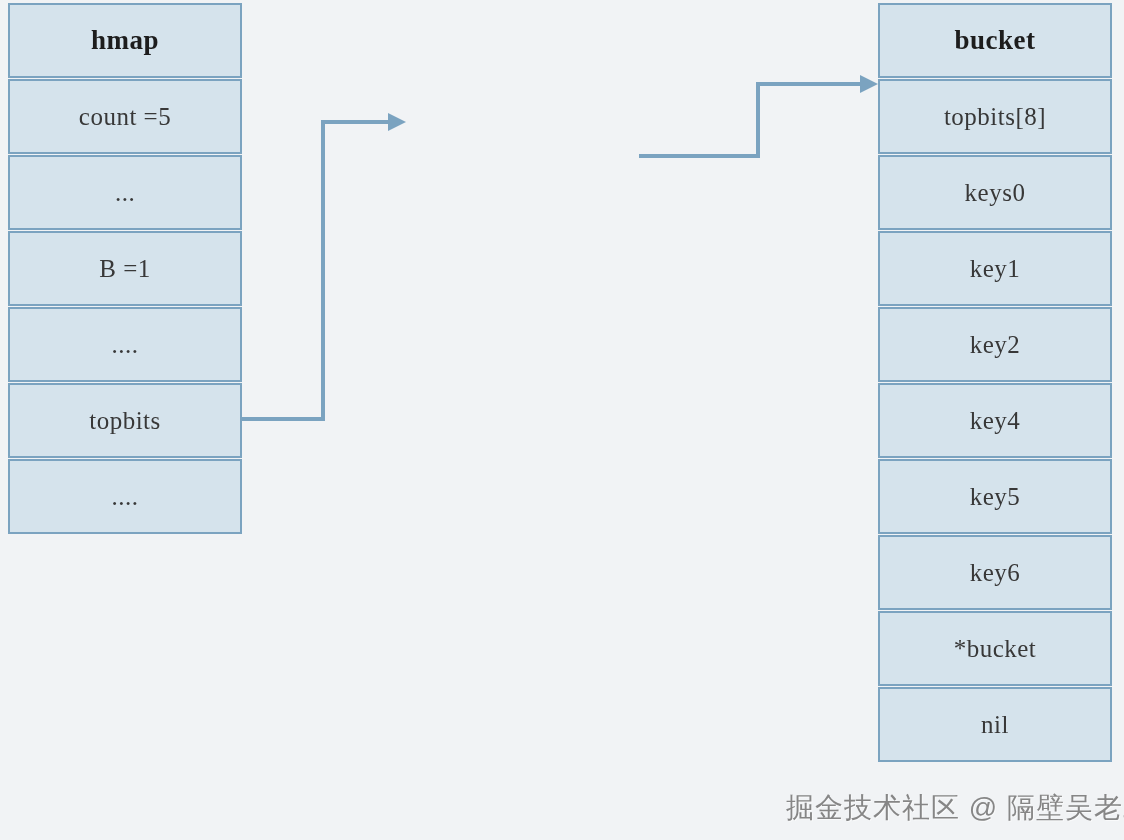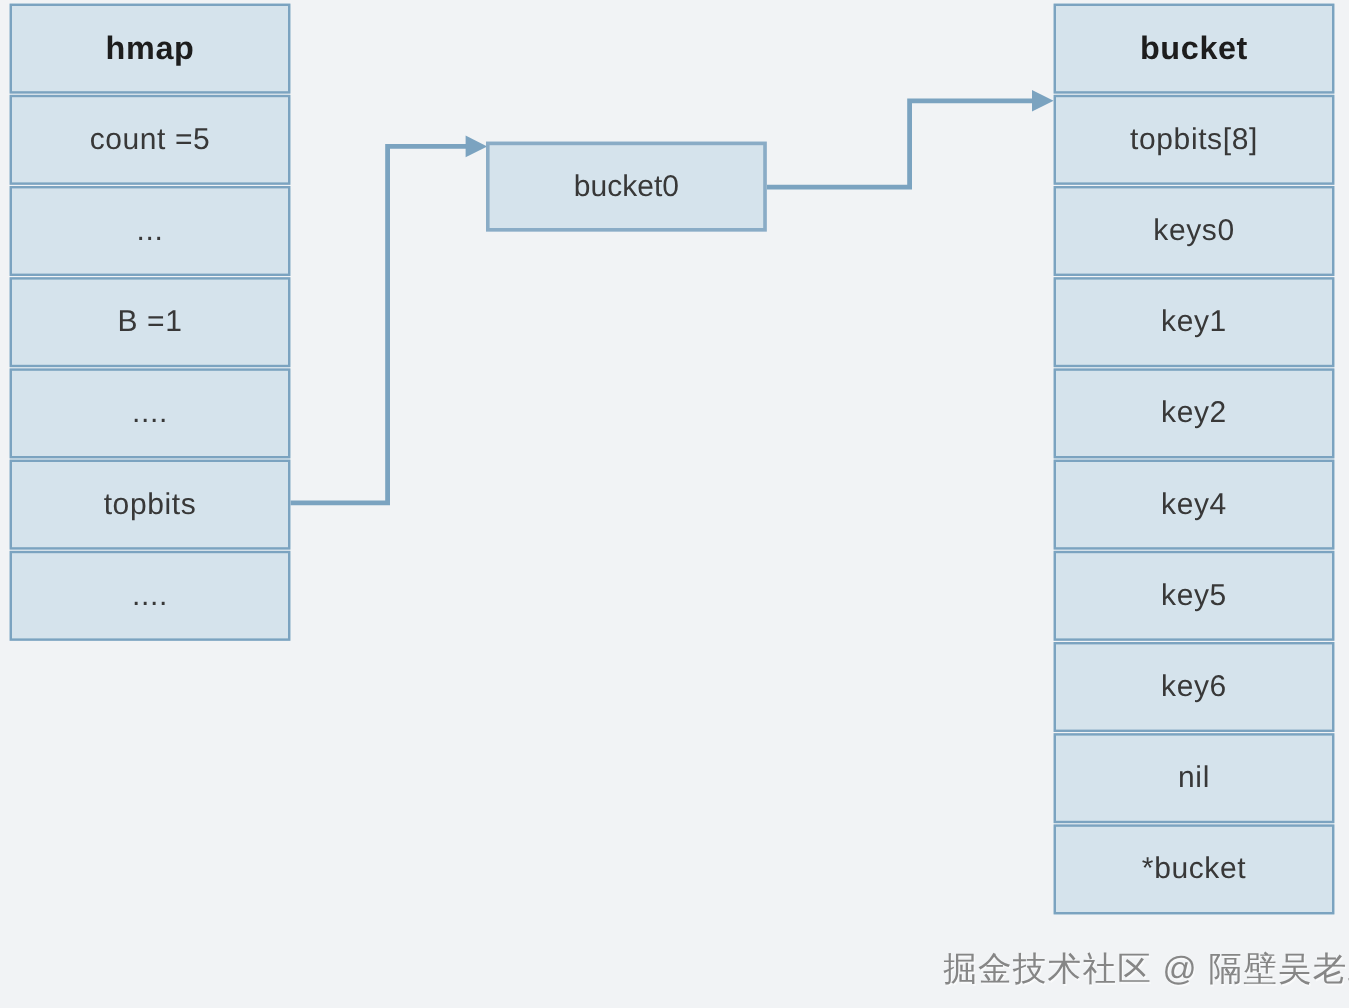--- a/index.html
+++ b/index.html
@@ -14,20 +14,21 @@
     height: 840px;
     background: #f1f3f5;
     overflow: hidden;
   }
   .vtable {
     position: absolute;
     display: flex;
     flex-direction: column;
     gap: 1px;
     width: 234px;
+    font-family: Liberation Serif, serif;
   }
   .cell {
     height: 75px;
     border: 2px solid #7ba3c0;
     background: #d5e3ec;
     display: flex;
     align-items: center;
     justify-content: center;
     font-size: 25px;
     color: #383838;
@@ -91,30 +92,29 @@
   <div class="vtable" id="hmap-table">
     <div class="cell header">hmap</div>
     <div class="cell">count =5</div>
     <div class="cell">...</div>
     <div class="cell">B =1</div>
     <div class="cell">....</div>
     <div class="cell">topbits</div>
     <div class="cell">....</div>
   </div>
 
-  <div id="bucket0-box">bucket0</div>
 
   <div class="vtable" id="bucket-table">
     <div class="cell header">bucket</div>
     <div class="cell">topbits[8]</div>
     <div class="cell">keys0</div>
     <div class="cell">key1</div>
     <div class="cell">key2</div>
     <div class="cell">key4</div>
     <div class="cell">key5</div>
     <div class="cell">key6</div>
+    <div class="cell">*bucket</div>
     <div class="cell">nil</div>
-    <div class="cell">*bucket</div>
   </div>
 
   <div id="watermark">掘金技术社区 @ 隔壁吴老二</div>
 
 </div>
 
 </body></html>

